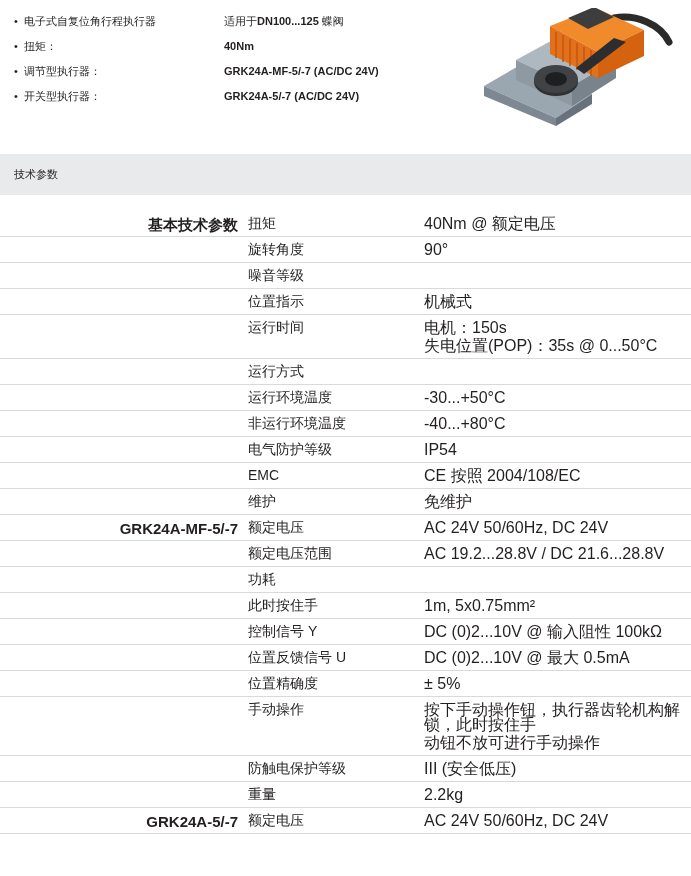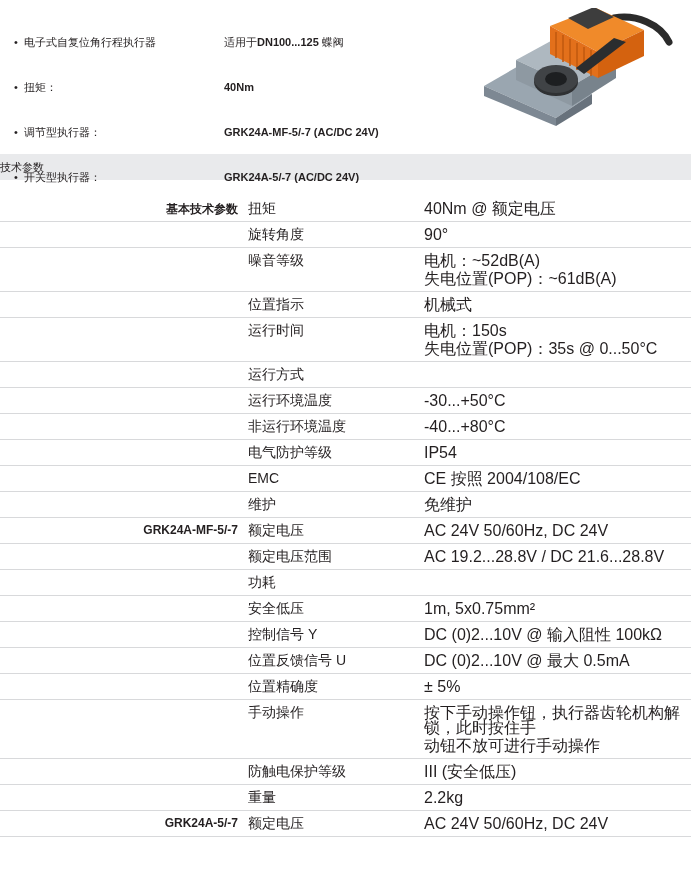--- a/index.html
+++ b/index.html
@@ -12,45 +12,46 @@
   }
   .page { position: relative; width: 691px; height: 876px; overflow: hidden; }
 
   
   .header { position: relative; padding: 14px 10px 0 14px; height: 140px; }
   .bullets { width: 440px; }
   .brow { display: flex; align-items: baseline; margin-bottom: 10px; font-size: 11px; }
   .bullet-dot {
     width: 10px; flex: 0 0 10px; color: #231f20; font-size: 11px; line-height: 14px;
   }
-  .blabel { width: 200px; flex: 0 0 200px; line-height: 14px; }
-  .bval { font-weight: bold; line-height: 14px; margin-top: 21px; }
+  .blabel { width: 200px; flex: 0 0 200px; line-height: 14px; font-family: Liberation Mono, monospace; }
+  .bval { font-weight: bold; line-height: 14px; }
   .bval .reg { font-weight: normal; }
 
   
   .product { position: absolute; right: 12px; top: 8px; width: 215px; height: 120px; }
 
   
   .section-bar {
     margin: 14px 0 0 0;
-    height: 26px;
+    height: 41px;
     background: #e9eaec;
     display: flex; align-items: center;
+    padding-left: 14px;
     font-size: 11px;
     color: #231f20;
   }
 
   
   .spec { margin-top: 16px; padding-left: 0; }
   .row { display: flex; border-bottom: 1px solid #d8d9db; }
   .row.first { border-top: none; }
   .c-group {
     width: 248px; flex: 0 0 248px;
     text-align: right; padding-right: 10px;
-    font-size: 12px; font-weight: bold;
+    font-size: 15px; font-weight: bold;
     padding-top: 5px;
     padding-left: 8px;
   }
   .c-name {
     width: 176px; flex: 0 0 176px;
     font-size: 14px; padding: 5px 6px 5px 0;
     line-height: 15px;
   }
   .c-val {
     flex: 1 1 auto;
@@ -145,24 +146,20 @@
     <div class="row">
       <div class="c-group"></div>
       <div class="c-name">旋转角度</div>
       <div class="c-val">
           <div>90°</div>
         </div>
     </div>
     <div class="row">
       <div class="c-group"></div>
       <div class="c-name">噪音等级</div>
-      <div class="c-val">
-        <div>电机：~52dB(A)</div>
-        <div>失电位置(POP)：~61dB(A)</div>
-      </div>
     </div>
     <div class="row">
       <div class="c-group"></div>
       <div class="c-name">位置指示</div>
       <div class="c-val">
           <div>机械式</div>
         </div>
     </div>
     <div class="row">
       <div class="c-group"></div>
@@ -225,21 +222,21 @@
       <div class="c-val">
           <div>AC 19.2...28.8V / DC 21.6...28.8V</div>
         </div>
     </div>
     <div class="row">
       <div class="c-group"></div>
       <div class="c-name">功耗</div>
     </div>
     <div class="row">
       <div class="c-group"></div>
-      <div class="c-name">安全低压</div>
+      <div class="c-name">此时按住手</div>
       <div class="c-val">
           <div>1m, 5x0.75mm²</div>
         </div>
     </div>
     <div class="row">
       <div class="c-group"></div>
       <div class="c-name">控制信号 Y</div>
       <div class="c-val">
           <div>DC (0)2...10V @ 输入阻性 100kΩ</div>
         </div>

